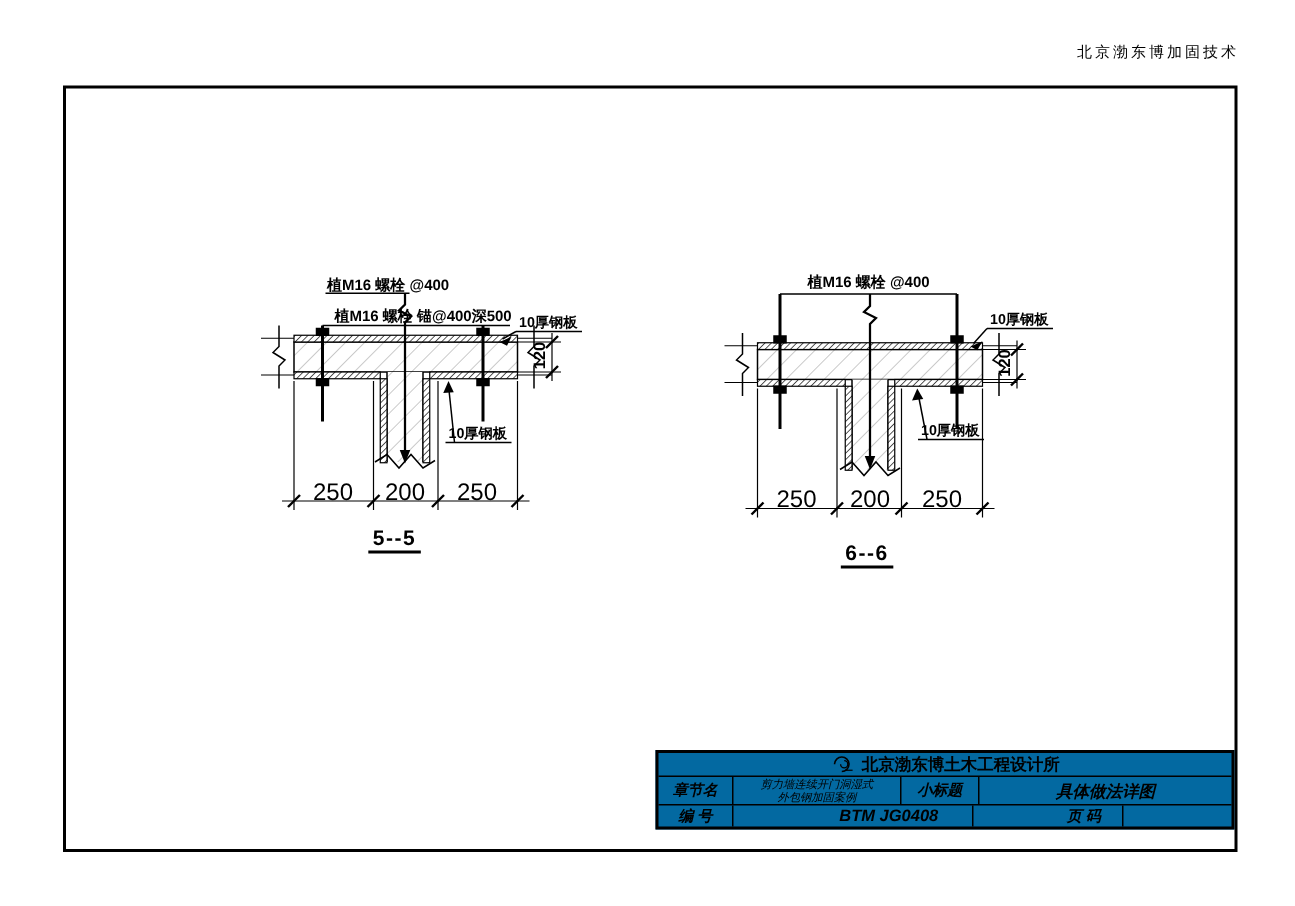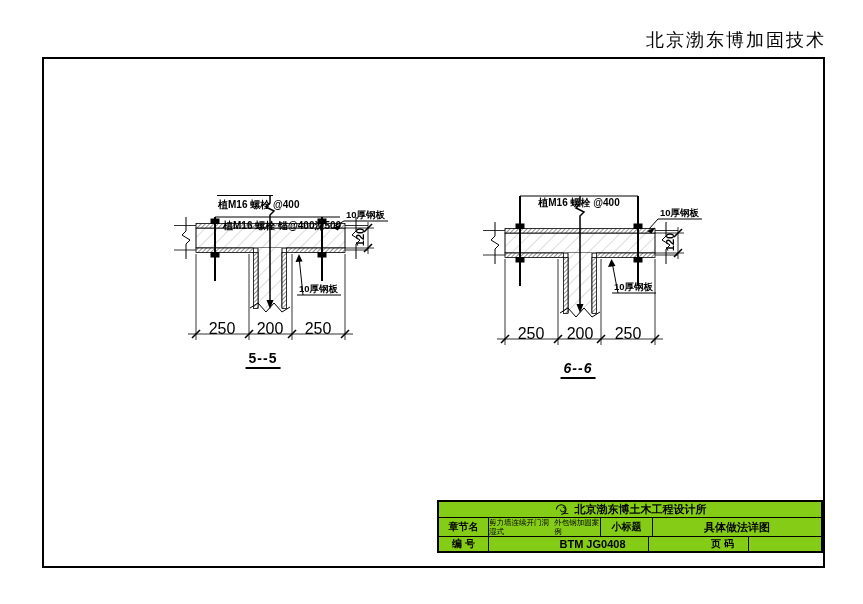--- a/index.html
+++ b/index.html
@@ -3,35 +3,35 @@
 <meta charset="utf-8">
 <style>
   html,body{margin:0;padding:0;}
   body{
     width:863px;height:604px;position:relative;overflow:hidden;
     background:#fff;color:#000;
     font-family:"Liberation Sans", sans-serif;
   }
   .t{position:absolute;white-space:nowrap;}
   .frame{position:absolute;border:2px solid #000;box-sizing:border-box;}
-  .note{font-size:10px;font-weight:bold;margin-top:15px;}
+  .note{font-size:10px;font-weight:bold;}
   .plate-note{font-size:9.5px;font-weight:bold;text-align:right;}
   .dim{font-size:16px;transform:translateX(-50%);}
   .dimv{font-size:11px;font-weight:bold;width:24px;text-align:center;transform:rotate(-90deg);}
   .seclabel{font-size:14px;font-weight:bold;letter-spacing:1px;border-bottom:2px solid #000;padding:0 3px 1px 3px;transform:translateX(-50%);}
-  .hdr{font-family:Liberation Mono, monospace;font-size:18px;letter-spacing:2px;}
+  .hdr{font-family:Liberation Mono, monospace;font-size:10px;letter-spacing:2px;}
   
-  .tb{position:absolute;border:2px solid #000;box-sizing:border-box;background:#84cc16;display:flex;flex-direction:column;}
+  .tb{position:absolute;border:2px solid #000;box-sizing:border-box;background:#0369a1;display:flex;flex-direction:column;}
   .tb-r1{height:15px;border-bottom:1px solid #000;display:flex;align-items:center;justify-content:center;gap:5px;font-size:11px;font-weight:bold;}
   .tb-r2{height:20px;border-bottom:1px solid #000;display:flex;}
   .tb-r3{flex:1;display:flex;gap:48px;}
-  .c{border-right:1px solid #000;display:flex;align-items:center;justify-content:center;box-sizing:border-box;}
+  .c{border-right:1px solid #000;display:flex;align-items:center;justify-content:center;box-sizing:border-box;font-style:italic;}
   .c1{width:50px;font-size:10px;font-weight:600;}
   .c2{width:112px;}
-  .c2col{width:112px;flex-direction:row;justify-content:center;}
+  .c2col{width:112px;flex-direction:column;justify-content:center;}
   .c3{width:52px;font-size:10px;font-weight:600;}
   .c4{flex:1;border-right:none;}
   .big{font-weight:bold;font-size:11px;}
   .chline{font-size:7.5px;line-height:9px;}
 </style>
 </head>
 <body>
 
 <div class="t hdr" style="right:37px;top:28px;">北京渤东博加固技术</div>
 
@@ -174,21 +174,21 @@
 <div class="t dim" style="left:318px;top:320px;">250</div>
 <div class="t seclabel" style="left:263px;top:350px;">5--5</div>
 
 <div class="t note" style="left:579px;top:181px;transform:translateX(-50%);">植M16 螺栓 @400</div>
 <div class="t plate-note" style="left:660px;top:207px;">10厚钢板</div>
 <div class="t plate-note" style="left:614px;top:281px;">10厚钢板</div>
 <div class="t dimv" style="left:658px;top:236px;">120</div>
 <div class="t dim" style="left:531px;top:325px;">250</div>
 <div class="t dim" style="left:580px;top:325px;">200</div>
 <div class="t dim" style="left:628px;top:325px;">250</div>
-<div class="t seclabel" style="left:578px;top:360px;font-style:italic;">6--6</div>
+<div class="t seclabel" style="left:578px;top:360px;">6--6</div>
 
 <div class="tb" style="left:437px;top:500px;width:386px;height:53px;">
   <div class="tb-r1">
     <svg width="16" height="13" viewBox="0 0 20 16">
       <path d="M3,8 a6,6 0 1 1 6,6" fill="none" stroke="#000" stroke-width="1.3"></path>
       <path d="M8,8 a3,3 0 1 0 3,-3" fill="none" stroke="#000" stroke-width="1.1"></path>
       <line x1="12" y1="13" x2="18" y2="13" stroke="#000" stroke-width="1"></line>
     </svg>
     <span>北京渤东博土木工程设计所</span>
   </div>

